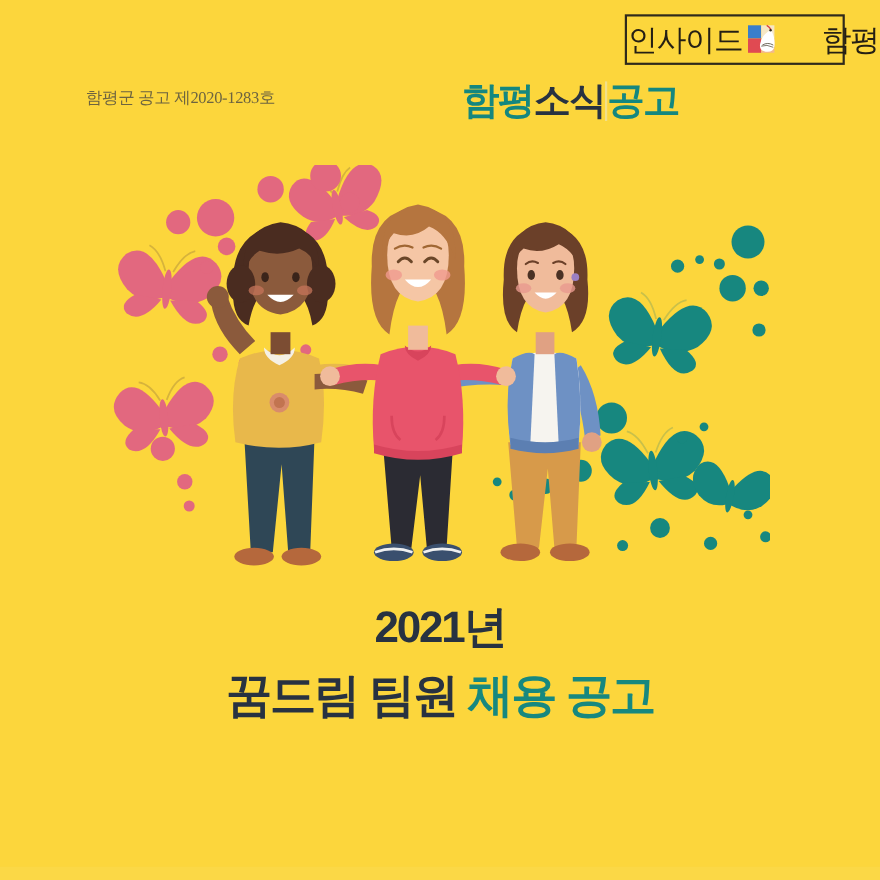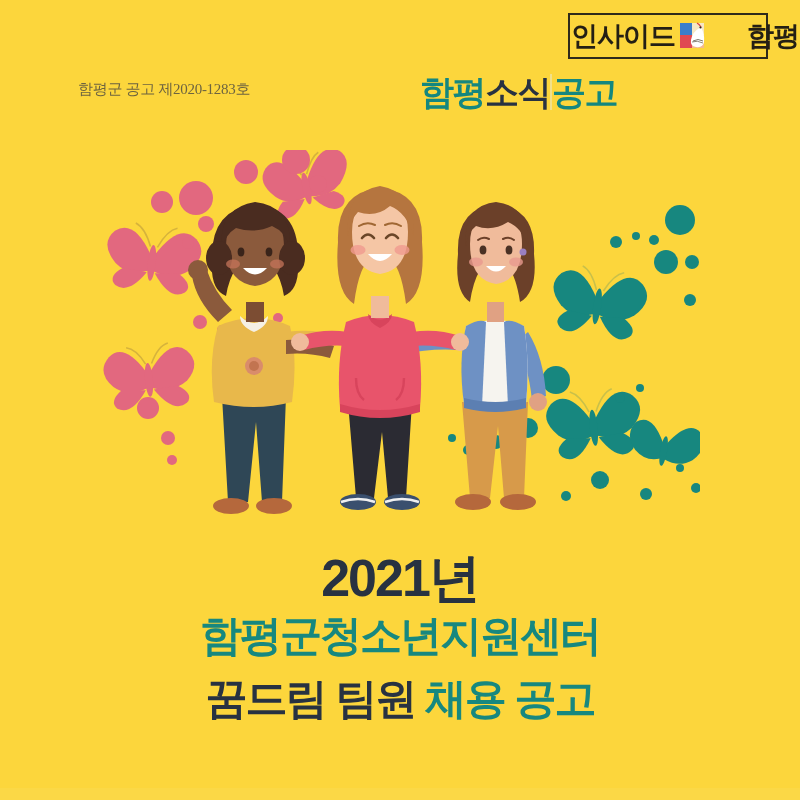--- a/index.html
+++ b/index.html
@@ -34,21 +34,21 @@
     border: 2px solid #2f2a1b;
     box-sizing: border-box;
     display: flex;
     align-items: center;
     justify-content: center;
     gap: 2px;
     padding: 0 6px;
   }
   .logo-word {
     font-size: 27px;
-    font-weight: 700;
+    font-weight: 400;
     color: #241f14;
     letter-spacing: -1px;
     line-height: 1;
     white-space: nowrap;
     padding-left: 34px;
   }
   .logo-emblem {
     position: relative;
     width: 30px;
     height: 30px;
@@ -106,21 +106,21 @@
     top: 548px;
     text-align: center;
   }
   .title-line {
     line-height: 1.16;
     letter-spacing: -2px;
     white-space: nowrap;
     font-weight: 700;
   }
   .title-year {
-    font-size: 52px;
+    font-size: 40px;
     color: #283241;
   }
   .title-center {
     font-size: 42px;
     color: #17887f;
     margin-top: 4px;
   }
   .title-role {
     font-size: 42px;
     margin-top: 14px;
@@ -385,21 +385,20 @@
         <ellipse cx="302" cy="100" rx="7.5" ry="5" fill="#f09a8e" opacity="0.8"></ellipse>
 
         <path d="M268 104 Q280 118 292 104 Z" fill="#ffffff"></path>
       </g>
 
     </svg>
   </div>
 
   <div class="title-block">
     <div class="title-line title-year">2021년</div>
-    <div class="title-line title-center">함평군청소년지원센터</div>
     <div class="title-line title-role">
       <span class="role-dark">꿈드림 팀원</span>
       <span class="role-teal">채용 공고</span>
     </div>
   </div>
 
   <div class="bottom-band"></div>
 </div>
 
 </body></html>

